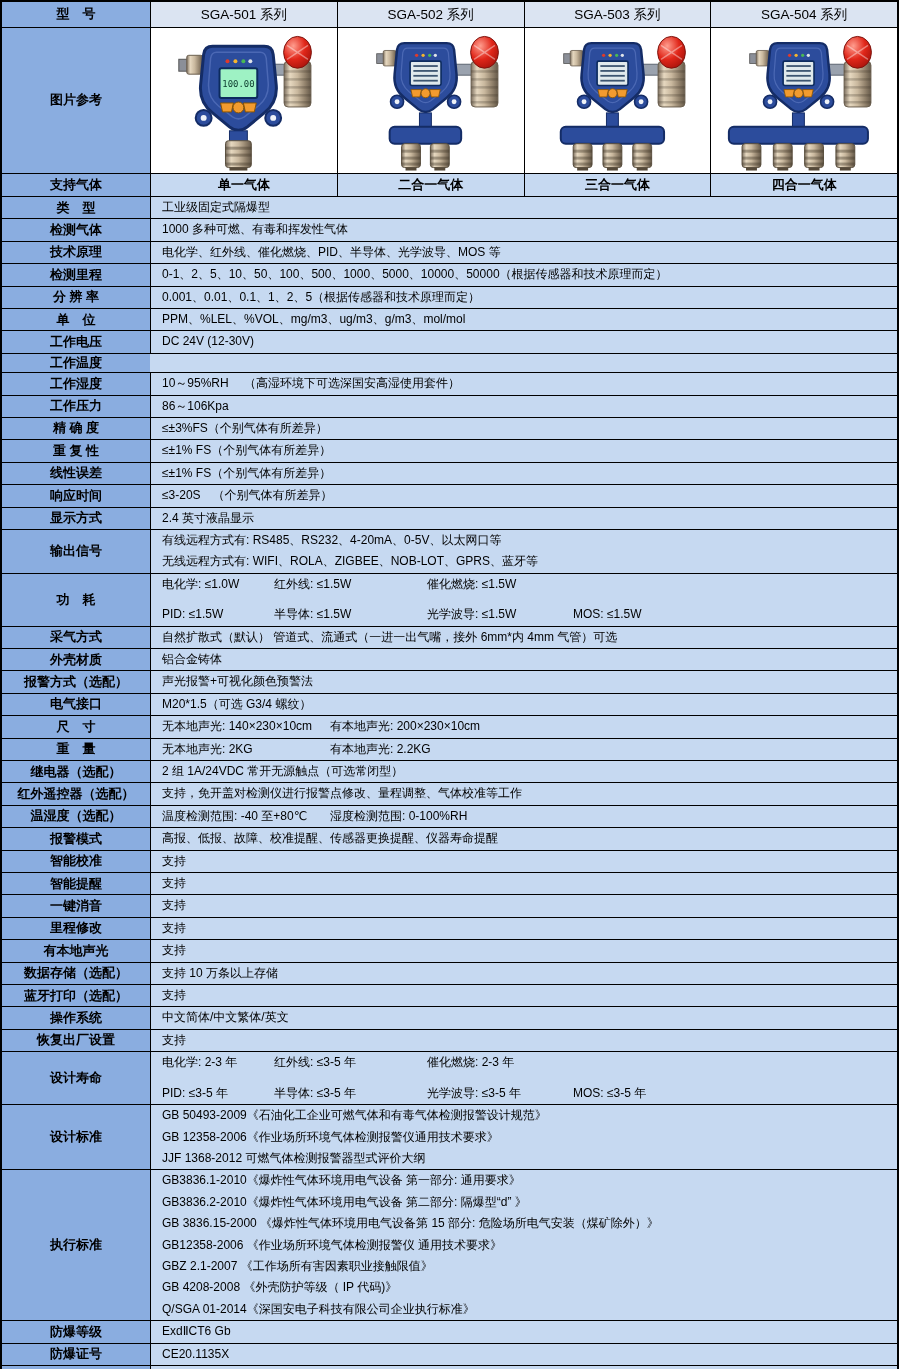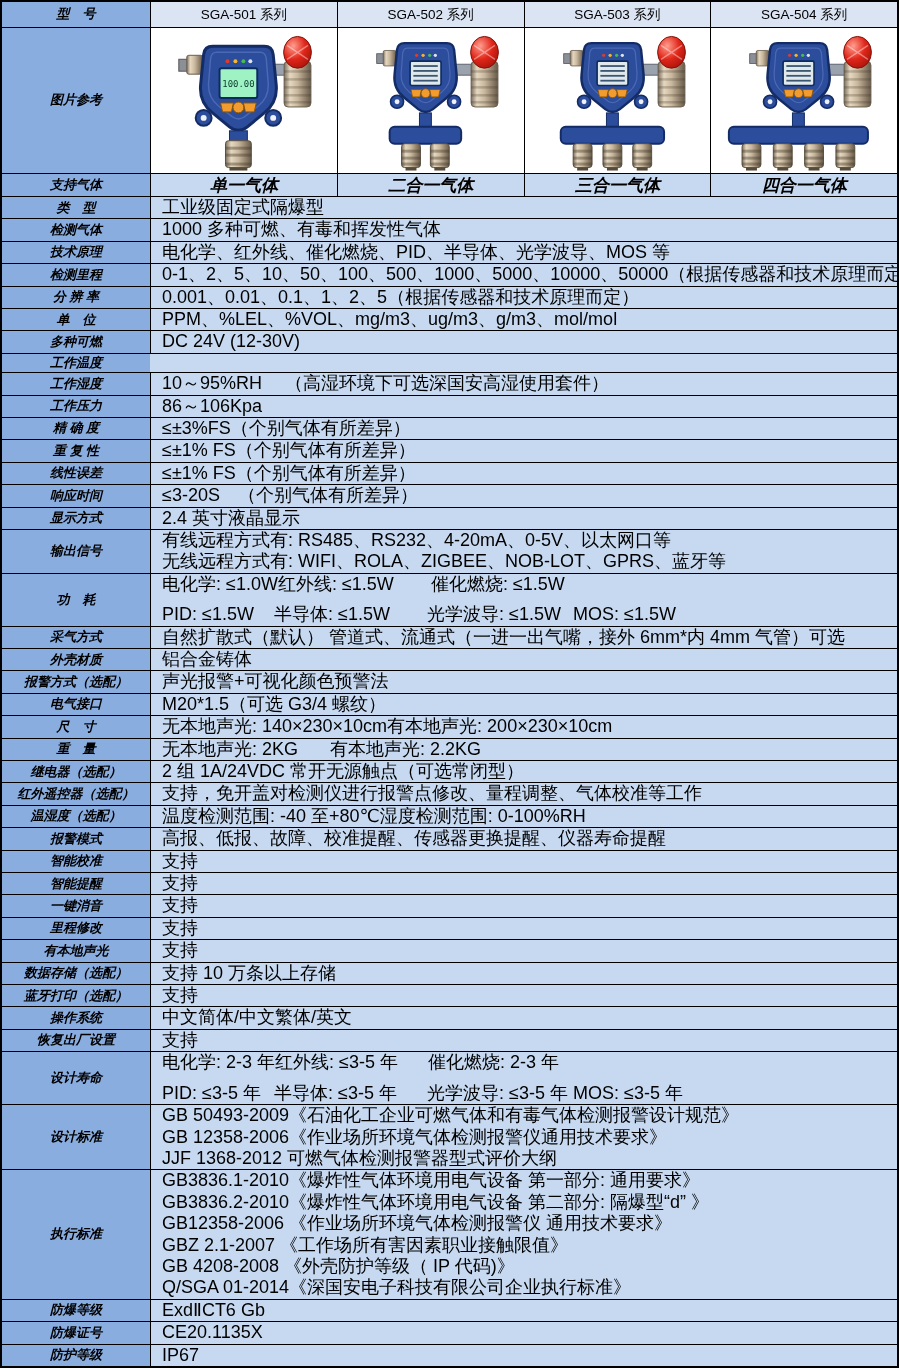--- a/index.html
+++ b/index.html
@@ -4,31 +4,31 @@
 <style>
   html,body{margin:0;padding:0;background:#fff;}
   body{width:899px;font-family:"Liberation Sans","DejaVu Sans",sans-serif;color:#000;}
   .tbl{width:899px;box-sizing:border-box;border:2px solid #000;background:var(--value_bg);}
   .grid5{display:grid;grid-template-columns:148px repeat(4,1fr);}
   .spec{display:grid;grid-template-columns:148px 1fr;border-top:1px solid #000;}
   .row-top{border-top:1px solid #000;}
   .cell{box-sizing:border-box;border-left:1px solid #000;overflow:hidden;}
   .cell:first-child{border-left:none;}
   .label{background:var(--label_bg);display:flex;align-items:center;justify-content:center;
-         font-weight:bold;font-size:13px;text-align:center;padding:1px 2px;line-height:1.25;font-style:italic;}
+         font-weight:bold;font-size:13px;text-align:center;padding:1px 2px;line-height:1.25;}
   .model{background:var(--header_bg);display:flex;align-items:center;justify-content:center;
          font-weight:normal;font-size:13.5px;}
   .header{height:25px;}
   .image-row{height:145px;}
   .img{background:var(--image_bg);display:flex;align-items:center;justify-content:center;}
   .img svg{display:block;}
   .gas-row{height:22px;}
   .gas{background:var(--value_bg);display:flex;align-items:center;justify-content:center;
-       font-weight:bold;font-size:17px;font-style:italic;}
-  .value{background:var(--value_bg);font-size:18px;display:flex;flex-direction:column;justify-content:flex-start;}
+       font-weight:bold;font-size:13px;}
+  .value{background:var(--value_bg);font-size:12px;display:flex;flex-direction:column;justify-content:flex-start;}
   .vline{line-height:21.4px;min-height:21.4px;padding:0 6px 0 11px;white-space:nowrap;}
   .cols span{display:inline-block;}
   .cols[data-n="2"] span:nth-child(1){min-width:168px;}
   .cols[data-n="3"] span:nth-child(1),.cols[data-n="4"] span:nth-child(1){min-width:112px;}
   .cols[data-n="3"] span:nth-child(2),.cols[data-n="4"] span:nth-child(2){min-width:153px;}
   .cols[data-n="4"] span:nth-child(3){min-width:146px;margin-top:9px;}
 </style>
 </head>
 <body>
 
@@ -335,21 +335,21 @@
           <div class="vline">0.001、0.01、0.1、1、2、5（根据传感器和技术原理而定）</div>
         </div>
       </div>
       <div class="spec">
         <div class="cell label">单　位</div>
         <div class="cell value">
           <div class="vline">PPM、%LEL、%VOL、mg/m3、ug/m3、g/m3、mol/mol</div>
         </div>
       </div>
       <div class="spec">
-        <div class="cell label">多种可燃</div>
+        <div class="cell label">工作电压</div>
         <div class="cell value">
           <div class="vline">DC 24V (12-30V)</div>
         </div>
       </div>
       <div class="spec">
         <div class="cell label">工作温度</div>
       </div>
       <div class="spec">
         <div class="cell label">工作湿度</div>
         <div class="cell value">
@@ -533,20 +533,21 @@
           <div class="vline">GB 50493-2009《石油化工企业可燃气体和有毒气体检测报警设计规范》</div>
           <div class="vline">GB 12358-2006《作业场所环境气体检测报警仪通用技术要求》</div>
           <div class="vline">JJF 1368-2012 可燃气体检测报警器型式评价大纲</div>
         </div>
       </div>
       <div class="spec">
         <div class="cell label">执行标准</div>
         <div class="cell value">
           <div class="vline">GB3836.1-2010《爆炸性气体环境用电气设备 第一部分: 通用要求》</div>
           <div class="vline">GB3836.2-2010《爆炸性气体环境用电气设备 第二部分: 隔爆型“d” 》</div>
+          <div class="vline">GB 3836.15-2000 《爆炸性气体环境用电气设备第 15 部分: 危险场所电气安装（煤矿除外）》</div>
           <div class="vline">GB12358-2006 《作业场所环境气体检测报警仪 通用技术要求》</div>
           <div class="vline">GBZ 2.1-2007 《工作场所有害因素职业接触限值》</div>
           <div class="vline">GB 4208-2008 《外壳防护等级（ IP 代码)》</div>
           <div class="vline">Q/SGA 01-2014《深国安电子科技有限公司企业执行标准》</div>
         </div>
       </div>
       <div class="spec">
         <div class="cell label">防爆等级</div>
         <div class="cell value">
           <div class="vline">ExdⅡCT6 Gb</div>

